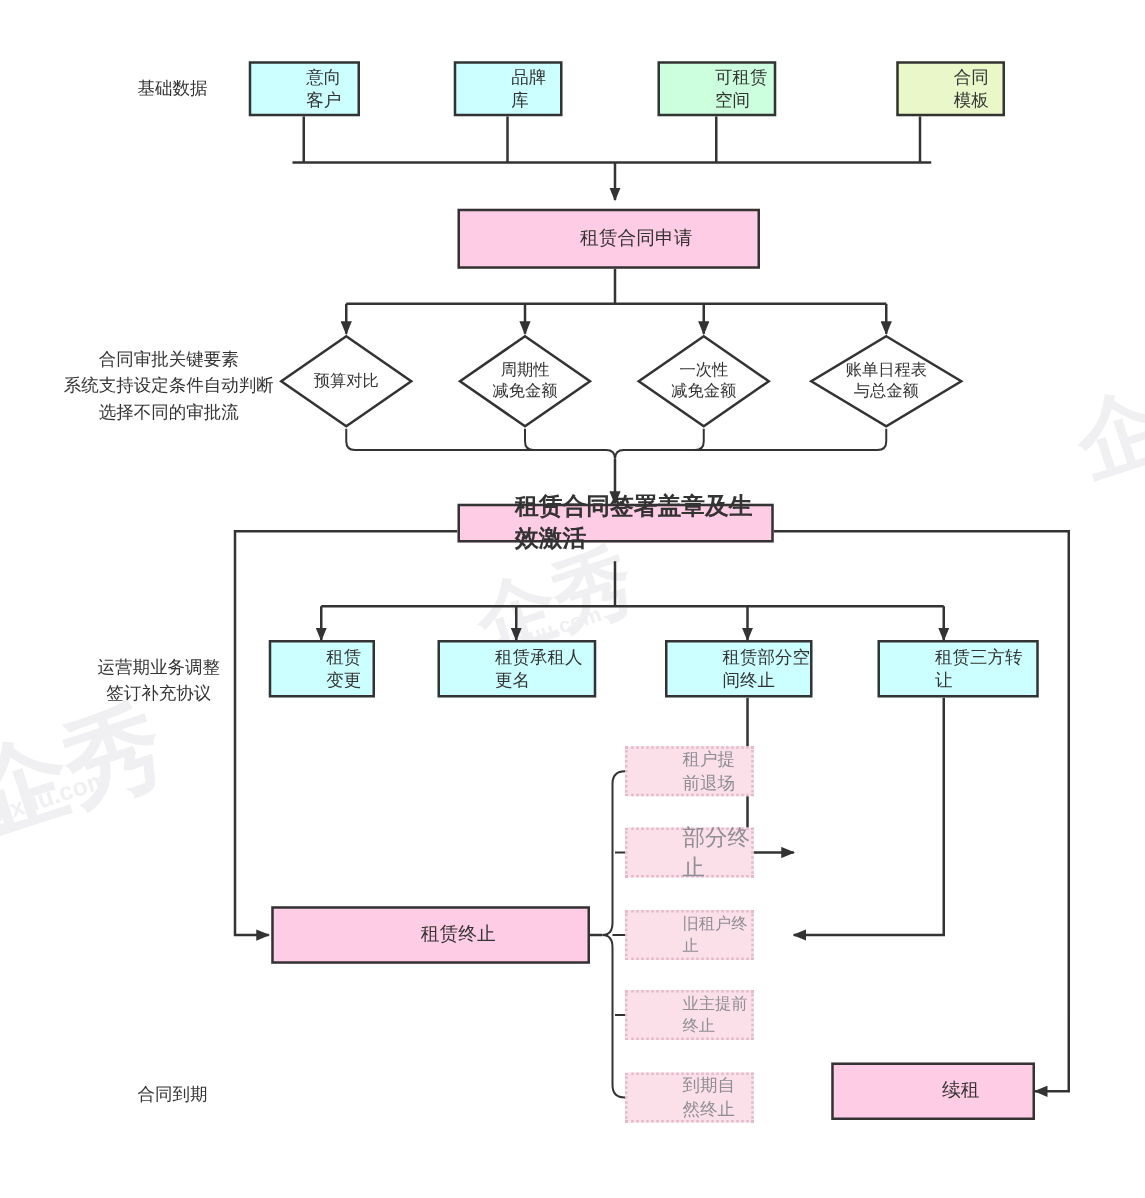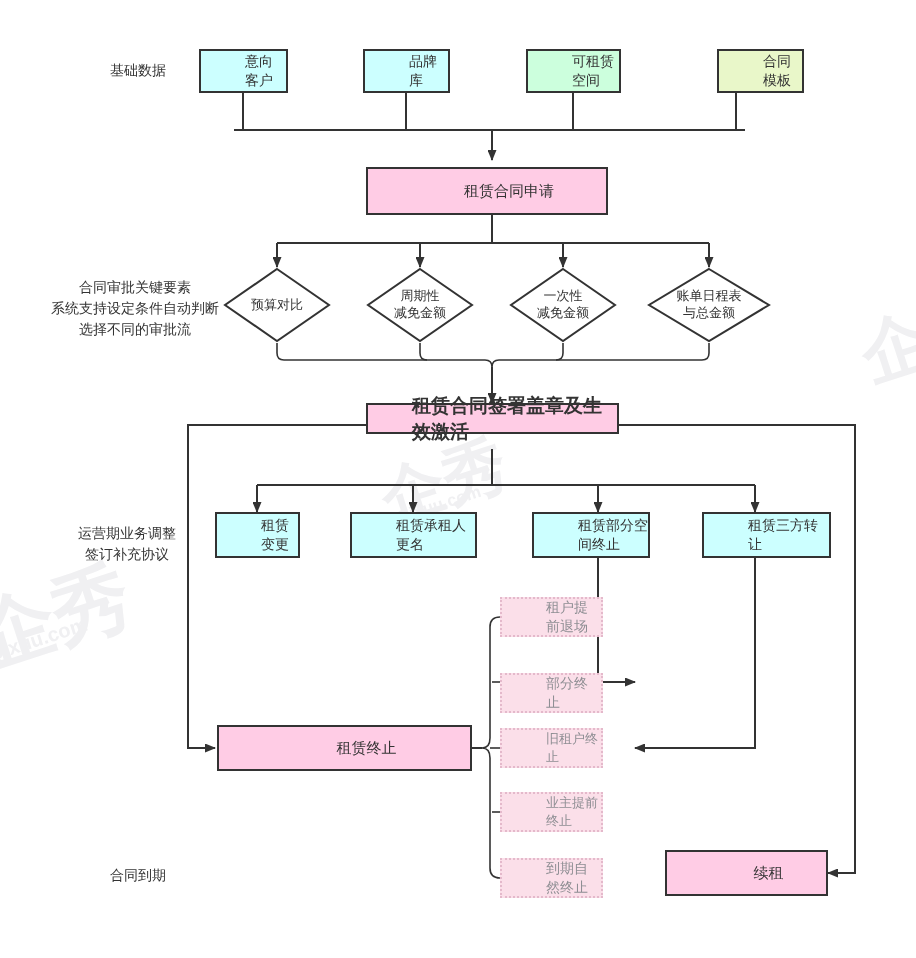--- a/index.html
+++ b/index.html
@@ -202,21 +202,21 @@
   <div class="node box cyan" style="left:350px;top:512px;width:127px;height:46px;">租赁承租人更名</div>
 
   <div class="node box cyan" style="left:215px;top:512px;width:85px;height:46px;">租赁变更</div>
 
   <div class="node box cyan" style="left:532px;top:512px;width:118px;height:46px;">租赁部分空间终止</div>
 
   <div class="node box cyan" style="left:702px;top:512px;width:129px;height:46px;">租赁三方转让</div>
 
   <div class="node box dashed" style="left:500px;top:597px;width:103px;height:40px;font-size:14px;">租户提前退场</div>
 
-  <div class="node box dashed" style="left:500px;top:662px;width:103px;height:40px;font-size:14px;margin-top:11px;">部分终止</div>
+  <div class="node box dashed" style="left:500px;top:662px;width:103px;height:40px;font-size:18px;">部分终止</div>
 
   <div class="node box dashed" style="left:500px;top:792px;width:103px;height:40px;font-size:13px;">业主提前终止</div>
 
   <div class="node box dashed" style="left:500px;top:728px;width:103px;height:40px;font-size:13px;">旧租户终止</div>
 
   <div class="node box dashed" style="left:500px;top:858px;width:103px;height:40px;font-size:14px;">到期自然终止</div>
 
   <div class="node box pink" style="left:217px;top:725px;width:255px;height:46px;font-size:15px;">租赁终止</div>
 
   <div class="node box pink" style="left:665px;top:850px;width:163px;height:46px;font-size:15px;">续租</div>

